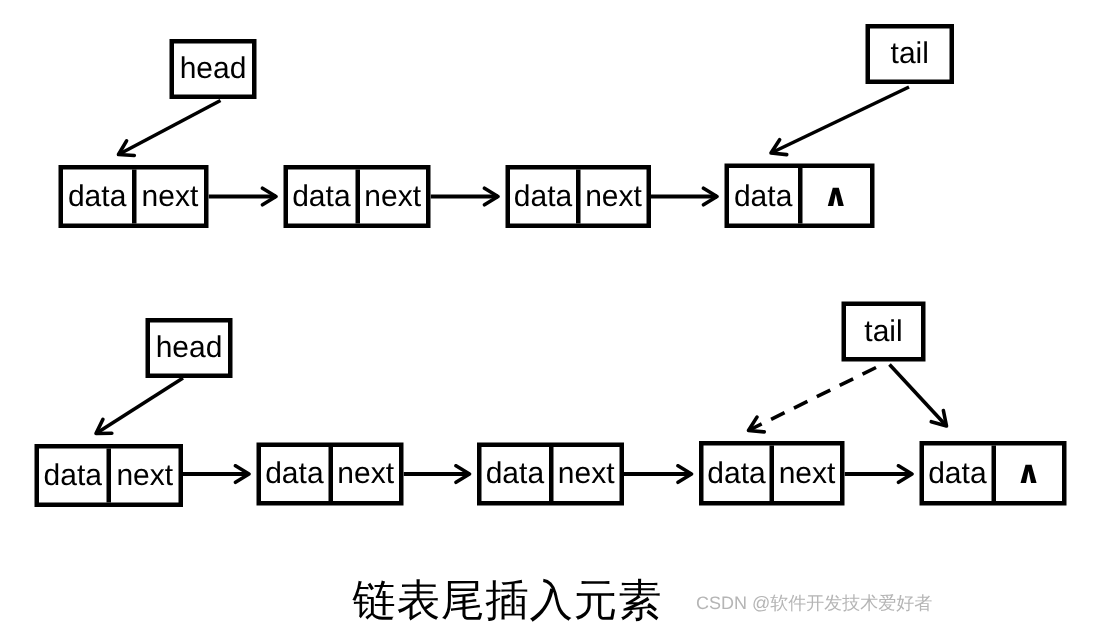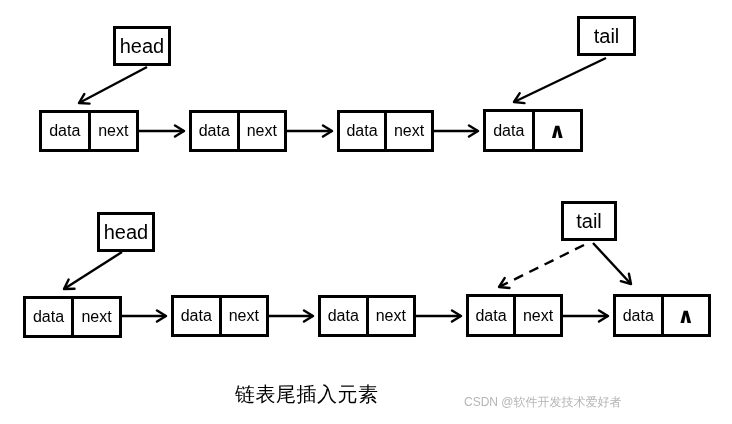--- a/index.html
+++ b/index.html
@@ -10,33 +10,33 @@
     font-family:"Liberation Sans","DejaVu Sans",sans-serif;
     overflow:hidden;
   }
   #arrow-layer{position:absolute;left:0;top:0;width:732px;height:424px;}
   .node{
     position:absolute;display:flex;box-sizing:border-box;
     border:3px solid #000;background:#fff;
   }
   .cell{
     flex:1;display:flex;align-items:center;justify-content:center;
-    font-size:16px;color:#000;line-height:1;
+    font-size:20px;color:#000;line-height:1;
   }
   .cell.second{border-left:3px solid #000;text-align:right;}
   .cell.null-cell{font-size:21px;font-weight:bold;letter-spacing:0;}
   .ptr{
     position:absolute;box-sizing:border-box;display:flex;
     align-items:center;justify-content:center;
     border:3px solid #000;background:#fff;
     font-size:20px;color:#000;
   }
   .caption{
     position:absolute;left:235px;top:381px;
-    font-size:20px;color:#000;letter-spacing:0.5px;white-space:nowrap;
+    font-size:29px;color:#000;letter-spacing:0.5px;white-space:nowrap;
   }
   .watermark{
     position:absolute;left:464px;top:394px;
     font-size:12px;color:#b5b5b5;white-space:nowrap;
     text-shadow:1px 1px 0 #ffffff;
   }
 </style>
 </head>
 <body>
 

